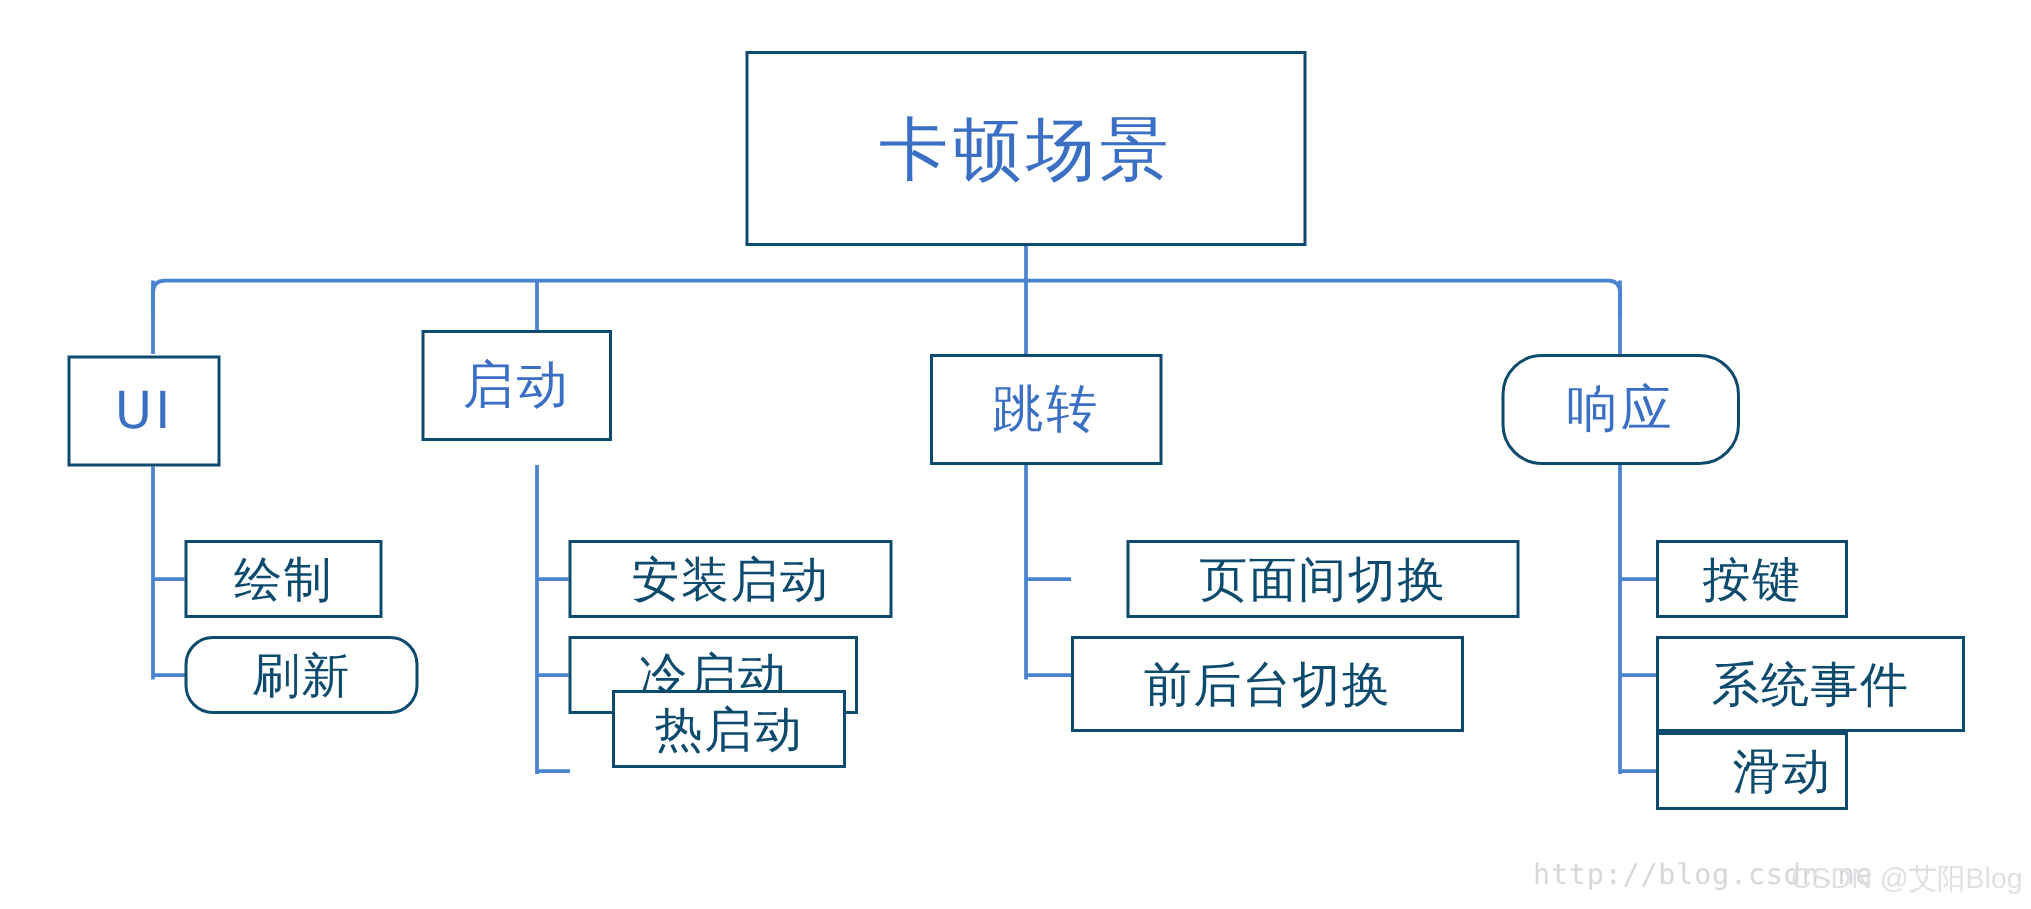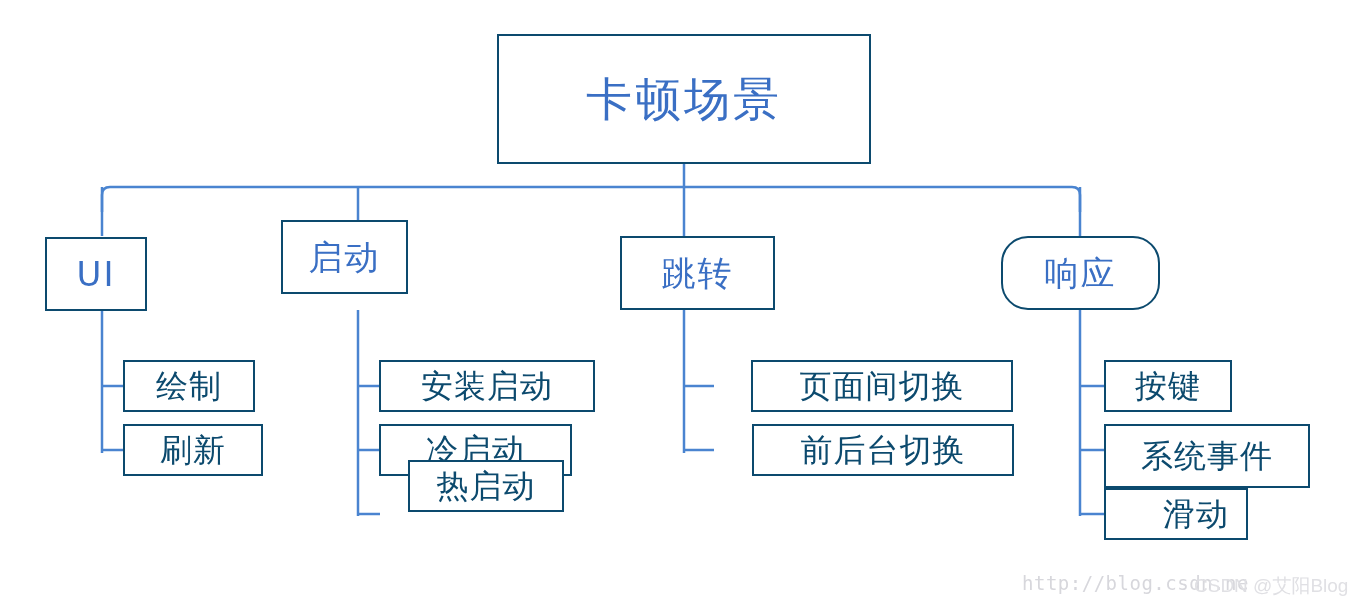--- a/index.html
+++ b/index.html
@@ -130,53 +130,53 @@
   </div>
 
   <div class="node branch" style="left:1001px; top:236px; width:159px; height:74px;border-radius:27px;">
     <span>响应</span>
   </div>
 
   <div class="node leaf" style="left:123px; top:360px; width:132px; height:52px;">
     <span>绘制</span>
   </div>
 
-  <div class="node leaf" style="left:123px; top:424px; width:140px; height:52px;">
+  <div class="node leaf" style="left:123px; top:424px; width:156px; height:52px;border-radius:19px;">
     <span>刷新</span>
   </div>
 
   <div class="node leaf" style="left:379px; top:360px; width:216px; height:52px;">
     <span>安装启动</span>
   </div>
 
   <div class="node leaf" style="left:379px; top:424px; width:193px; height:52px;">
     <span>冷启动</span>
   </div>
 
   <div class="node leaf" style="left:379px; top:460px; width:156px; height:52px;margin-left:29px;">
     <span>热启动</span>
   </div>
 
   <div class="node leaf" style="left:714px; top:360px; width:262px; height:52px;margin-left:37px;">
     <span>页面间切换</span>
   </div>
 
-  <div class="node leaf" style="left:714px; top:424px; width:262px; height:52px;margin-left:38px;">
+  <div class="node leaf" style="left:714px; top:424px; width:262px; height:64px;">
     <span>前后台切换</span>
   </div>
 
   <div class="node leaf" style="left:1104px; top:360px; width:128px; height:52px;">
     <span>按键</span>
   </div>
 
   <div class="node leaf" style="left:1104px; top:424px; width:206px; height:64px;">
     <span>系统事件</span>
   </div>
 
-  <div class="node leaf" style="left:1104px; top:488px; width:144px; height:52px;padding-left:40px;">
+  <div class="node leaf" style="left:1104px; top:488px; width:128px; height:52px;padding-left:40px;">
     <span>滑动</span>
   </div>
 
   <div class="watermark wm-url">http://blog.csdn.ne</div>
 
   <div class="watermark wm-csdn">CSDN @艾阳Blog</div>
 
 </div>
 
 </body></html>

